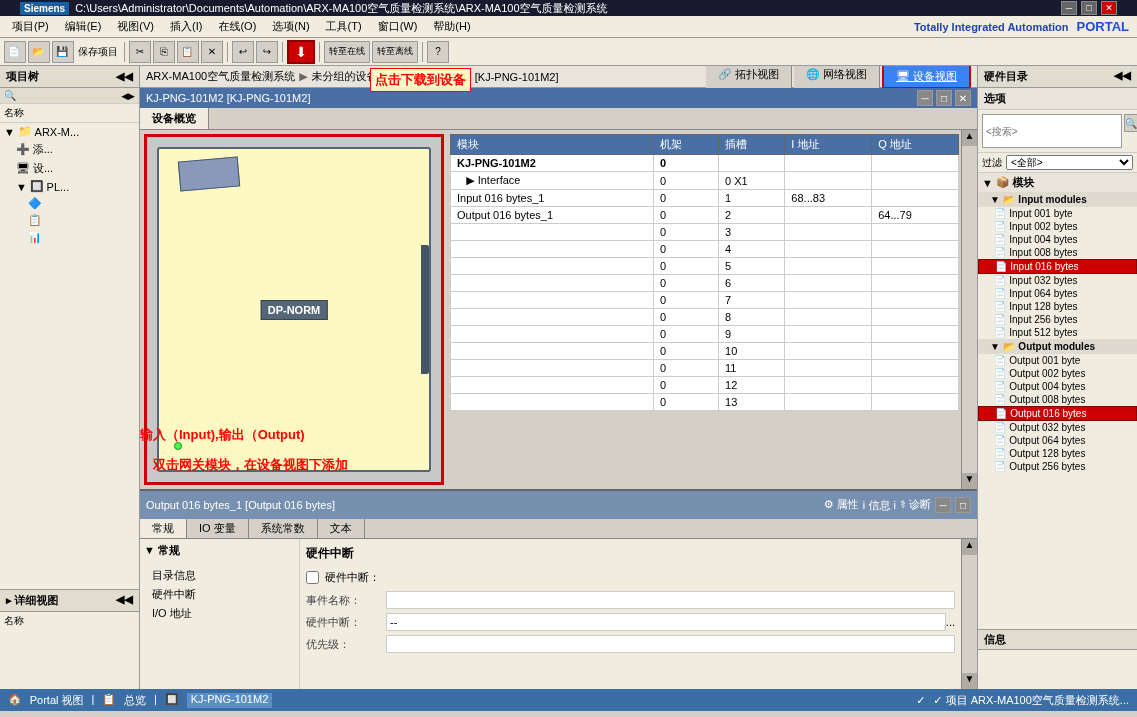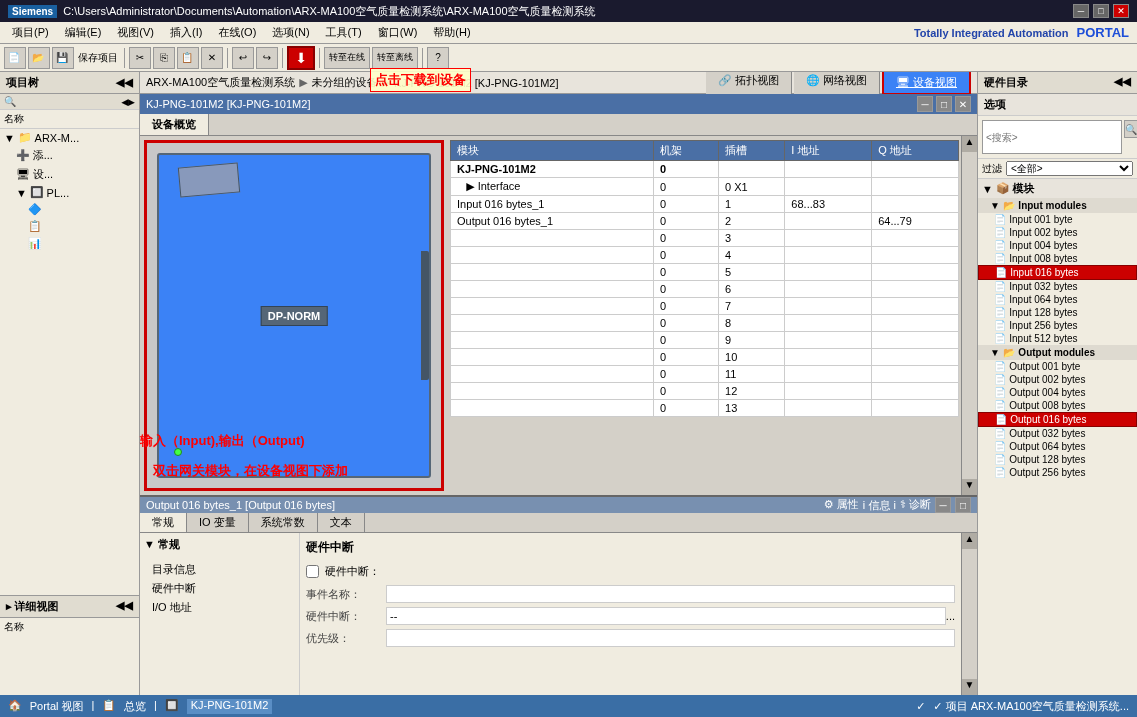--- a/index.html
+++ b/index.html
@@ -1,19 +1,19 @@
 <!DOCTYPE html>
 <html><head>
   <meta charset="utf-8">
   <style>
     * { box-sizing: border-box; margin: 0; padding: 0; }
     body { font-family: 'Segoe UI', Arial, sans-serif; font-size: 11px; background: #d4d0c8; overflow: hidden; }
     
     
-    .title-bar { background: #1a1a2e; color: white; height: 22px; display: flex; align-items: center; padding: 0 8px; font-size: 11px; justify-content: space-between; }
+    .title-bar { background: #1a1a2e; color: white; height: 16px; display: flex; align-items: center; padding: 0 20px; font-size: 11px; justify-content: space-between; }
     .title-bar-left { display: flex; align-items: center; gap: 6px; }
     .title-bar-right { display: flex; gap: 4px; }
     .title-btn { width: 16px; height: 14px; background: #666; border: 1px solid #888; cursor: pointer; font-size: 9px; display: flex; align-items: center; justify-content: center; color: white; }
     
     
     .menu-bar { background: #f0ece0; height: 22px; display: flex; align-items: center; padding: 0 4px; border-bottom: 1px solid #999; }
     .menu-item { padding: 2px 8px; font-size: 11px; cursor: pointer; color: #000; }
     
     
     .toolbar { background: #f0ece0; height: 28px; display: flex; align-items: center; padding: 2px 4px; border-bottom: 1px solid #999; gap: 2px; }
@@ -49,21 +49,21 @@
     
     .device-content { display: flex; flex: 1; overflow: hidden; }
     
     
     .hw-table { width: 100%; border-collapse: collapse; font-size: 11px; }
     .hw-table th { background: #4a6fa5; color: white; padding: 2px 6px; border: 1px solid #666; text-align: left; font-weight: normal; }
     .hw-table td { padding: 2px 6px; border: 1px solid #ccc; background: white; }
     
     
     .bottom-panel { height: 200px; background: #f0ece0; border-top: 2px solid #666; display: flex; flex-direction: column; }
-    .bottom-title-bar { background: #7890b0; color: white; height: 16px; display: flex; align-items: center; padding: 0 6px; font-size: 11px; justify-content: space-between; }
+    .bottom-title-bar { background: #7890b0; color: white; height: 28px; display: flex; align-items: center; padding: 0 6px; font-size: 11px; justify-content: space-between; }
     .bottom-tabs { display: flex; background: #d4d0c8; border-bottom: 1px solid #888; }
     .bottom-tab { padding: 2px 12px; font-size: 11px; cursor: pointer; border-right: 1px solid #888; }
     .bottom-tab.active { background: #f0ece0; }
     .bottom-content { display: flex; flex: 1; overflow: hidden; }
     .bottom-left { width: 160px; border-right: 1px solid #ccc; padding: 4px; }
     .bottom-right { flex: 1; padding: 6px; }
     .prop-item { padding: 2px 8px; cursor: pointer; font-size: 11px; }
     
     
     .right-panel { width: 160px; background: #f0ece0; border-left: 1px solid #999; display: flex; flex-direction: column; overflow: hidden; }
@@ -238,21 +238,21 @@
       </div>
 
       <div style="display:flex;background:#d4d0c8;border-bottom:1px solid #888;">
         <div class="dev-tab active">设备概览</div>
       </div>
 
       <div class="device-content">
 
         <div style="width:300px;min-width:300px;background:#c8c8c8;border:3px solid #cc0000;margin:4px;position:relative;display:flex;align-items:center;justify-content:center;">
 
-          <div style="position:absolute;top:10px;left:10px;right:10px;bottom:10px;background:#3b82f6;border:2px solid #556677;border-radius:3px;">
+          <div style="position:absolute;top:10px;left:10px;right:10px;bottom:10px;background:#fef9c3;border:2px solid #556677;border-radius:3px;">
 
             <div style="position:absolute;top:10px;left:20px;width:60px;height:30px;background:#8899bb;transform:rotate(-5deg);border:1px solid #445566;"></div>
 
             <div style="position:absolute;top:50%;left:50%;transform:translate(-50%,-50%);color:white;font-size:11px;font-weight:bold;background:#556677;padding:3px 6px;border:1px solid #334455;">DP-NORM</div>
 
             <div style="position:absolute;bottom:20px;left:15px;width:8px;height:8px;background:#44ff44;border-radius:50%;border:1px solid #228822;"></div>
 
             <div style="position:absolute;right:0;top:30%;width:8px;height:40%;background:#445566;border-radius:0 2px 2px 0;"></div>
           </div>
 
@@ -512,20 +512,23 @@
         <div class="cat-item"><span>📄</span> Output 002 bytes</div>
         <div class="cat-item"><span>📄</span> Output 004 bytes</div>
         <div class="cat-item"><span>📄</span> Output 008 bytes</div>
         <div class="cat-item highlighted"><span>📄</span> Output 016 bytes</div>
         <div class="cat-item"><span>📄</span> Output 032 bytes</div>
         <div class="cat-item"><span>📄</span> Output 064 bytes</div>
         <div class="cat-item"><span>📄</span> Output 128 bytes</div>
         <div class="cat-item"><span>📄</span> Output 256 bytes</div>
       </div>
 
+    <div class="info-section">
+      <div class="info-header">信息</div>
+    </div>
   </div>
 
 </div>
 
 <div class="status-bar">
   <div class="status-left">
     <span>🏠</span>
     <span style="cursor:pointer;">Portal 视图</span>
     <span>|</span>
     <span>📋</span>

